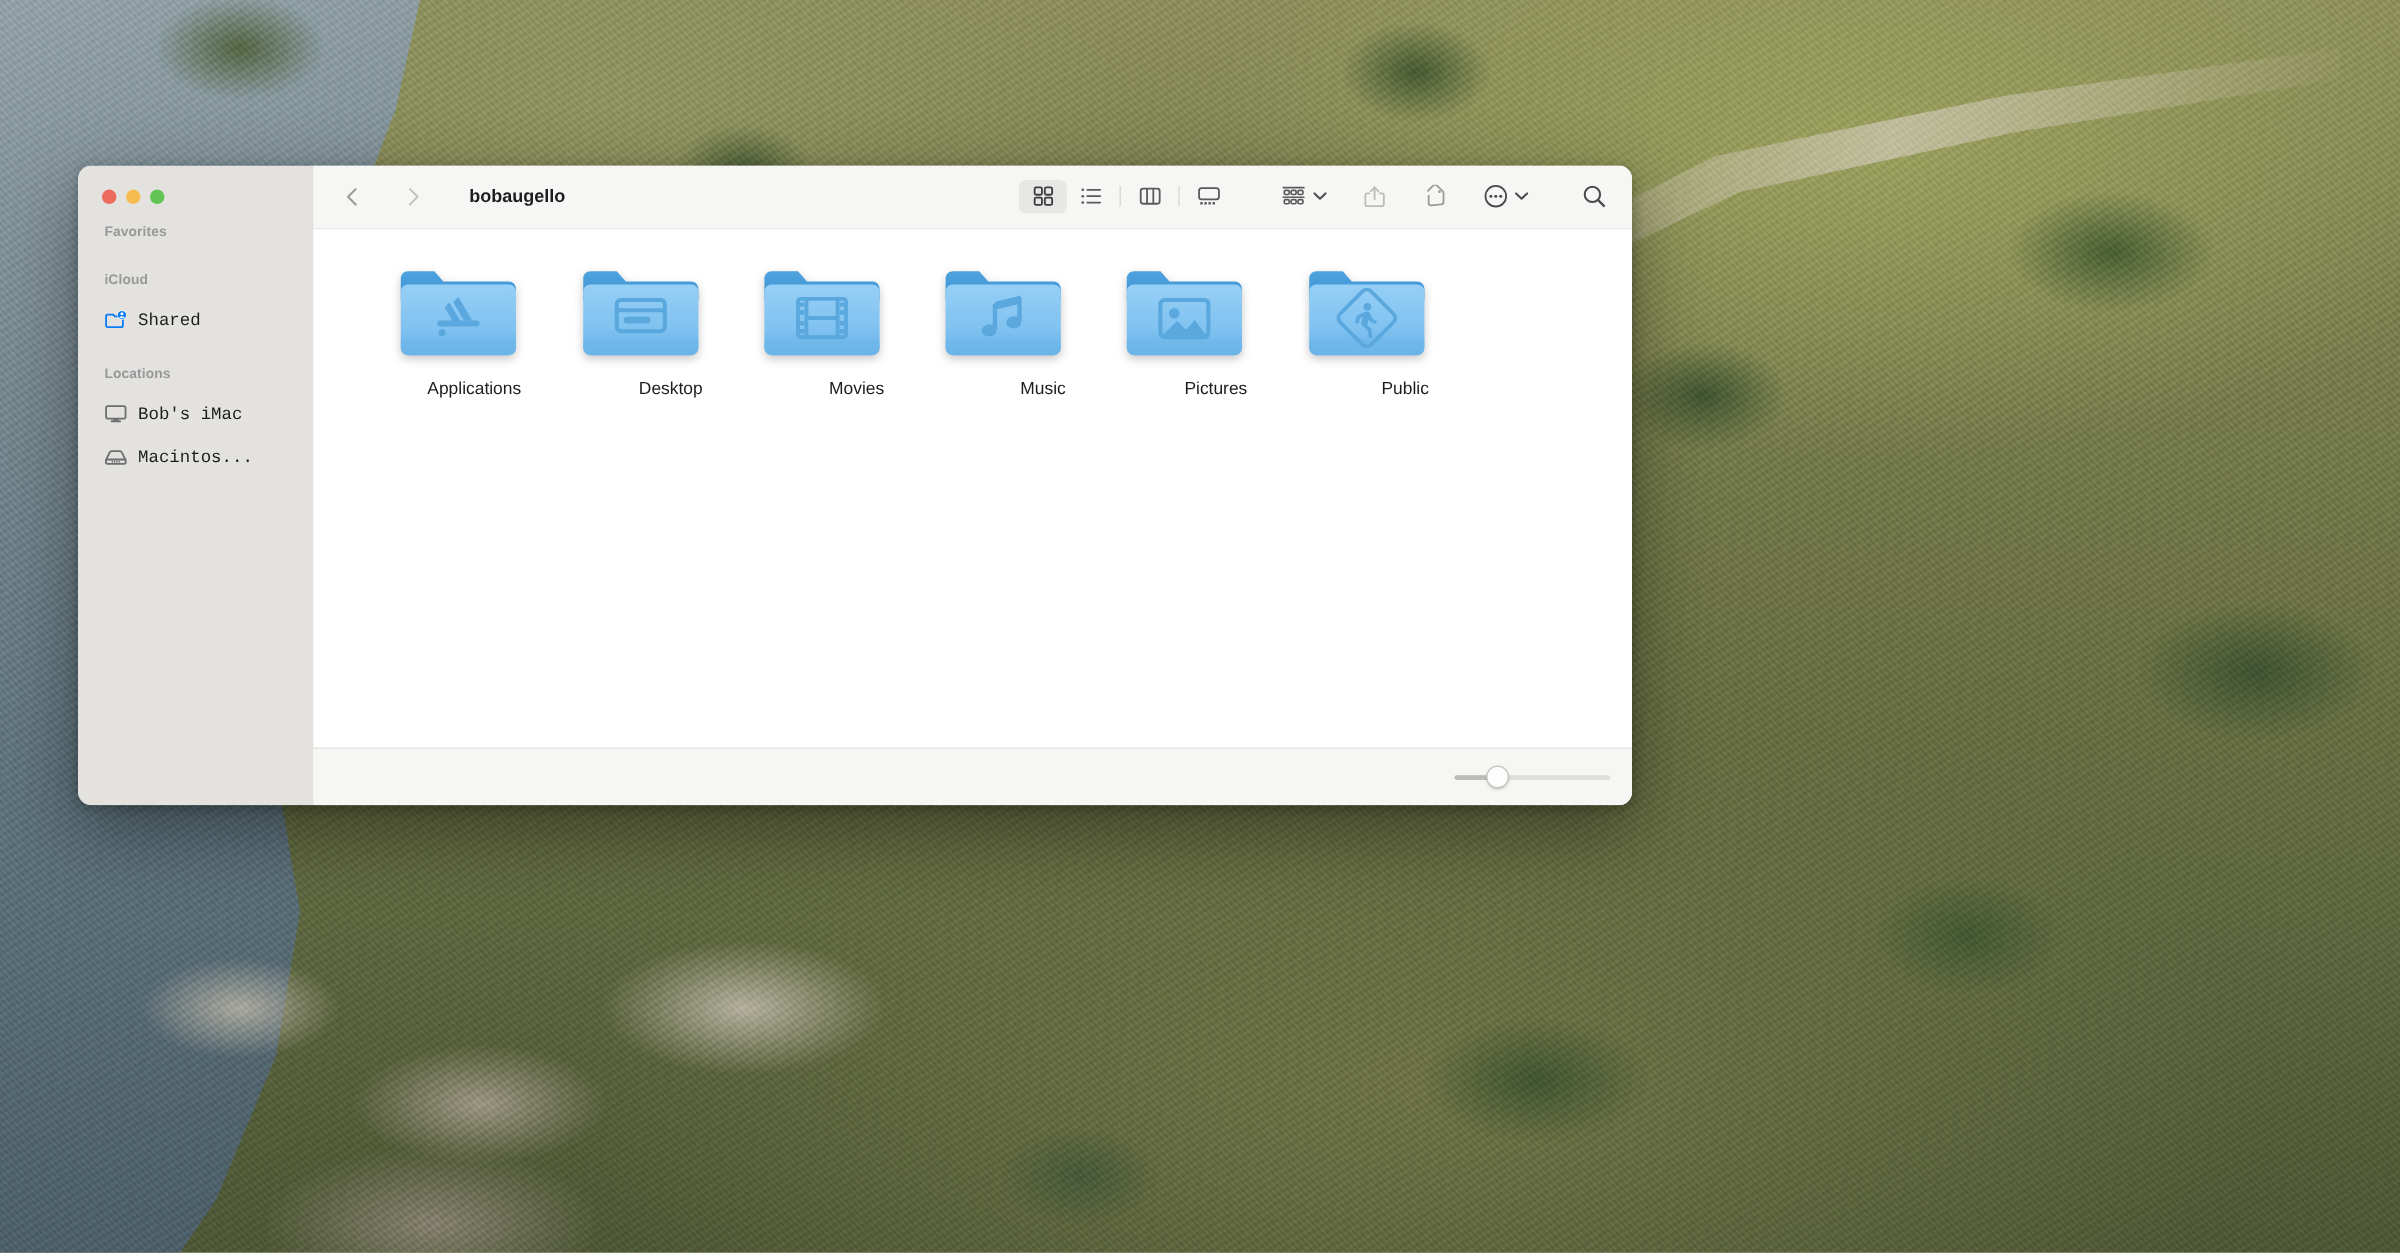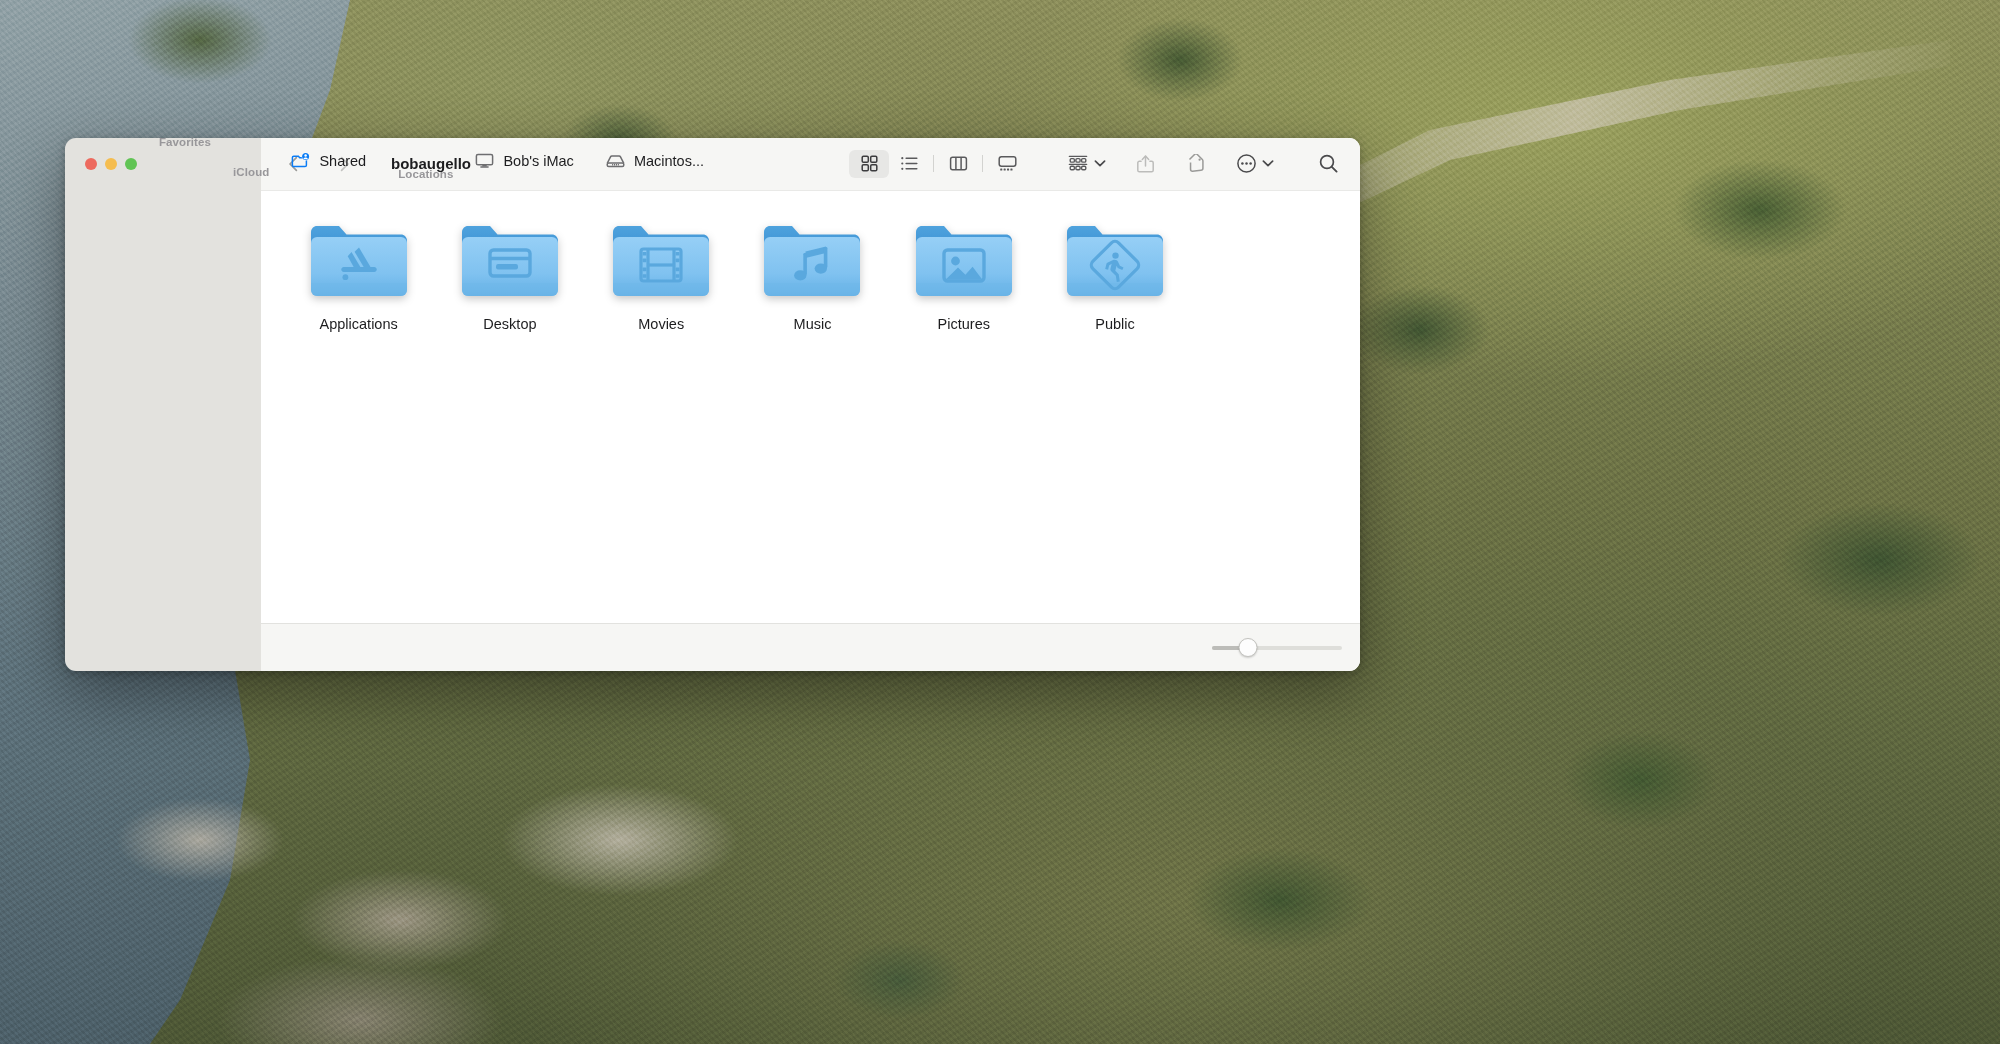--- a/index.html
+++ b/index.html
@@ -78,21 +78,21 @@
     box-shadow: 0 22px 60px rgba(0,0,0,.38), 0 2px 10px rgba(0,0,0,.25);
     display: flex;
     font-size: 13px;
   }
 
   
   #sidebar {
     width: 196px;
     background: #e3e2de;
     display: flex;
-    flex-direction: row;
+    flex-direction: column;
     flex: 0 0 196px;
     position: relative;
   }
   #traffic-lights {
     display: flex;
     align-items: center;
     gap: 8px;
     height: 52px;
     padding-left: 20px;
   }
@@ -107,29 +107,30 @@
     color: #98979a;
     padding: 0 0 0 22px;
     letter-spacing: .1px;
   }
   .sb-section.favorites { margin-top: -2px; }
   .sb-section.icloud    { margin-top: 28px; }
   .sb-section.locations { margin-top: 30px; }
 
   .sb-item {
     display: flex;
-    align-items: center;
+    align-items: flex-end;
     gap: 9px;
     height: 27px;
     margin: 9px 10px 0 14px;
     padding-left: 8px;
     border-radius: 6px;
     color: #1d1d1f;
     font-size: 14.5px;
     white-space: nowrap;
+    font-family: Liberation Mono, monospace;
   }
   .sb-item .sb-icon { width: 19px; height: 19px; display: flex; align-items: center; justify-content: center; flex: 0 0 19px; }
   .sb-item .sb-label { overflow: hidden; text-overflow: ellipsis; }
 
   
   #main-pane {
     flex: 1;
     background: #ffffff;
     display: flex;
     flex-direction: column;
@@ -186,21 +187,21 @@
     border-top: 1px solid #e9e9e7;
   }
   #icon-grid {
     display: grid;
     grid-template-columns: repeat(7, 1fr);
     row-gap: 24px;
   }
   .grid-cell {
     display: flex;
     flex-direction: column;
-    align-items: center;
+    align-items: flex-end;
   }
   .folder-wrap {
     width: 104px; height: 96px;
     display: flex; align-items: center; justify-content: center;
     filter: drop-shadow(0 3px 4px rgba(0,0,0,.22));
   }
   .item-label {
     margin-top: 7px;
     font-size: 14.5px;
     color: #1d1d1f;

